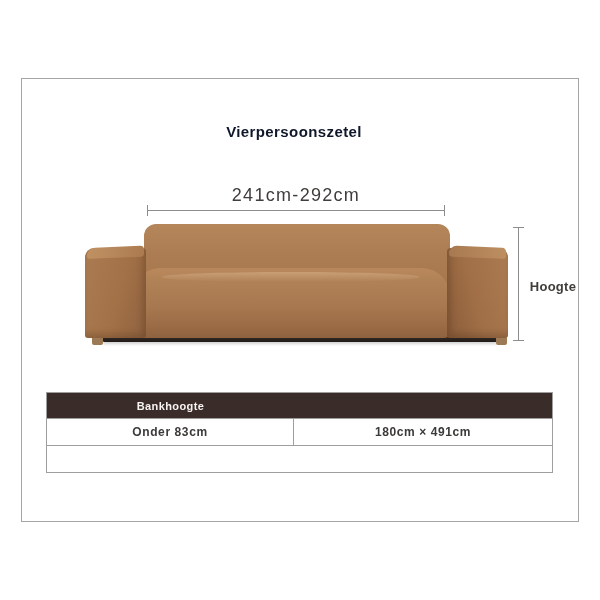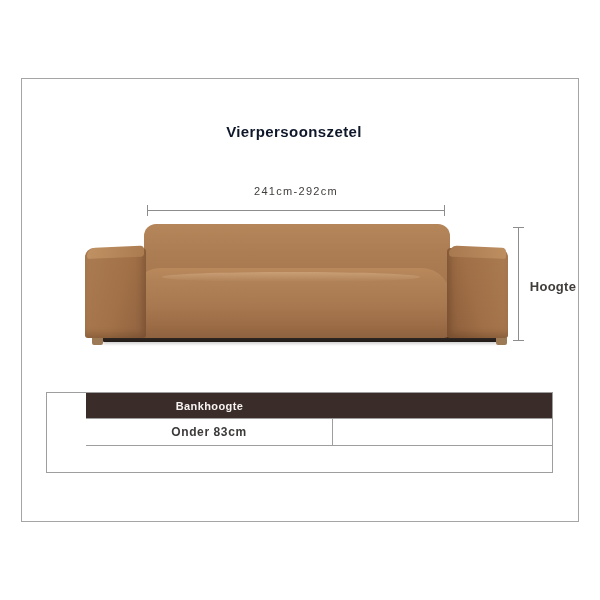--- a/index.html
+++ b/index.html
@@ -12,21 +12,21 @@
     position:absolute; left:21px; top:78px; width:558px; height:444px;
     border:1px solid #a5a5a5; background:#ffffff;
   }
   .title {
     position:absolute; left:0; top:112px; width:588px; text-align:center;
     font-size:15px; font-weight:600; color:#0f172a; letter-spacing:0.4px;margin-top:11px;
   }
   
   .dim-w-label {
     position:absolute; left:147px; top:185px; width:298px; text-align:center;
-    font-size:11px; font-weight:500; color:#403d3b; letter-spacing:1.3px;
+    font-size:18px; font-weight:500; color:#403d3b; letter-spacing:1.3px;
   }
   .dim-w { position:absolute; left:147px; top:205px; width:298px; height:11px; }
   .dim-w .tick { position:absolute; top:0; width:1px; height:11px; background:#8d8d8d; }
   .dim-w .tick.left  { left:0; }
   .dim-w .tick.right { right:0; }
   .dim-w .line { position:absolute; left:0; right:0; top:5px; height:1px; background:#8d8d8d; }
   
   .dim-h { position:absolute; left:513px; top:227px; width:11px; height:114px; }
   .dim-h .tick { position:absolute; left:0; width:11px; height:1px; background:#8d8d8d; }
   .dim-h .tick.top { top:0; }
@@ -83,21 +83,21 @@
   }
   .sofa .foot {
     position:absolute; top:115px; width:11px; height:8px;
     background:#9c7a55; border-radius:1px 1px 2px 2px; z-index:0;
   }
   .sofa .foot.left  { left:7px; }
   .sofa .foot.right { left:411px; }
   
   .spec-table {
     position:absolute; left:46px; top:392px; width:507px;
-    border:1px solid #9e9e9e; background:#ffffff;padding-left:39px;
+    border:1px solid #9e9e9e; background:#ffffff;
   }
   .spec-table .thead { display:flex; height:25px; background:#3a2c29; }
   .spec-table .th {
     display:flex; align-items:center; justify-content:center;
     color:#f6f3f1; font-size:11px; font-weight:600; letter-spacing:0.4px;
   }
   .spec-table .th.c1 { width:247px; }
   .spec-table .th.c2 { flex:1; }
   .spec-table .trow { display:flex; height:27px; border-top:1px solid #9e9e9e; }
   .spec-table .td {
@@ -145,18 +145,19 @@
   </div>
 
   <div class="dim-h-label">Hoogte</div>
 
   <div class="spec-table">
     <div class="thead">
       <div class="th c1">Bankhoogte</div>
     </div>
     <div class="trow">
       <div class="td c1">Onder 83cm</div>
+      <div class="td c2">180cm × 491cm</div>
     </div>
     <div class="trow">
     </div>
   </div>
 
 </div>
 
 </body></html>

